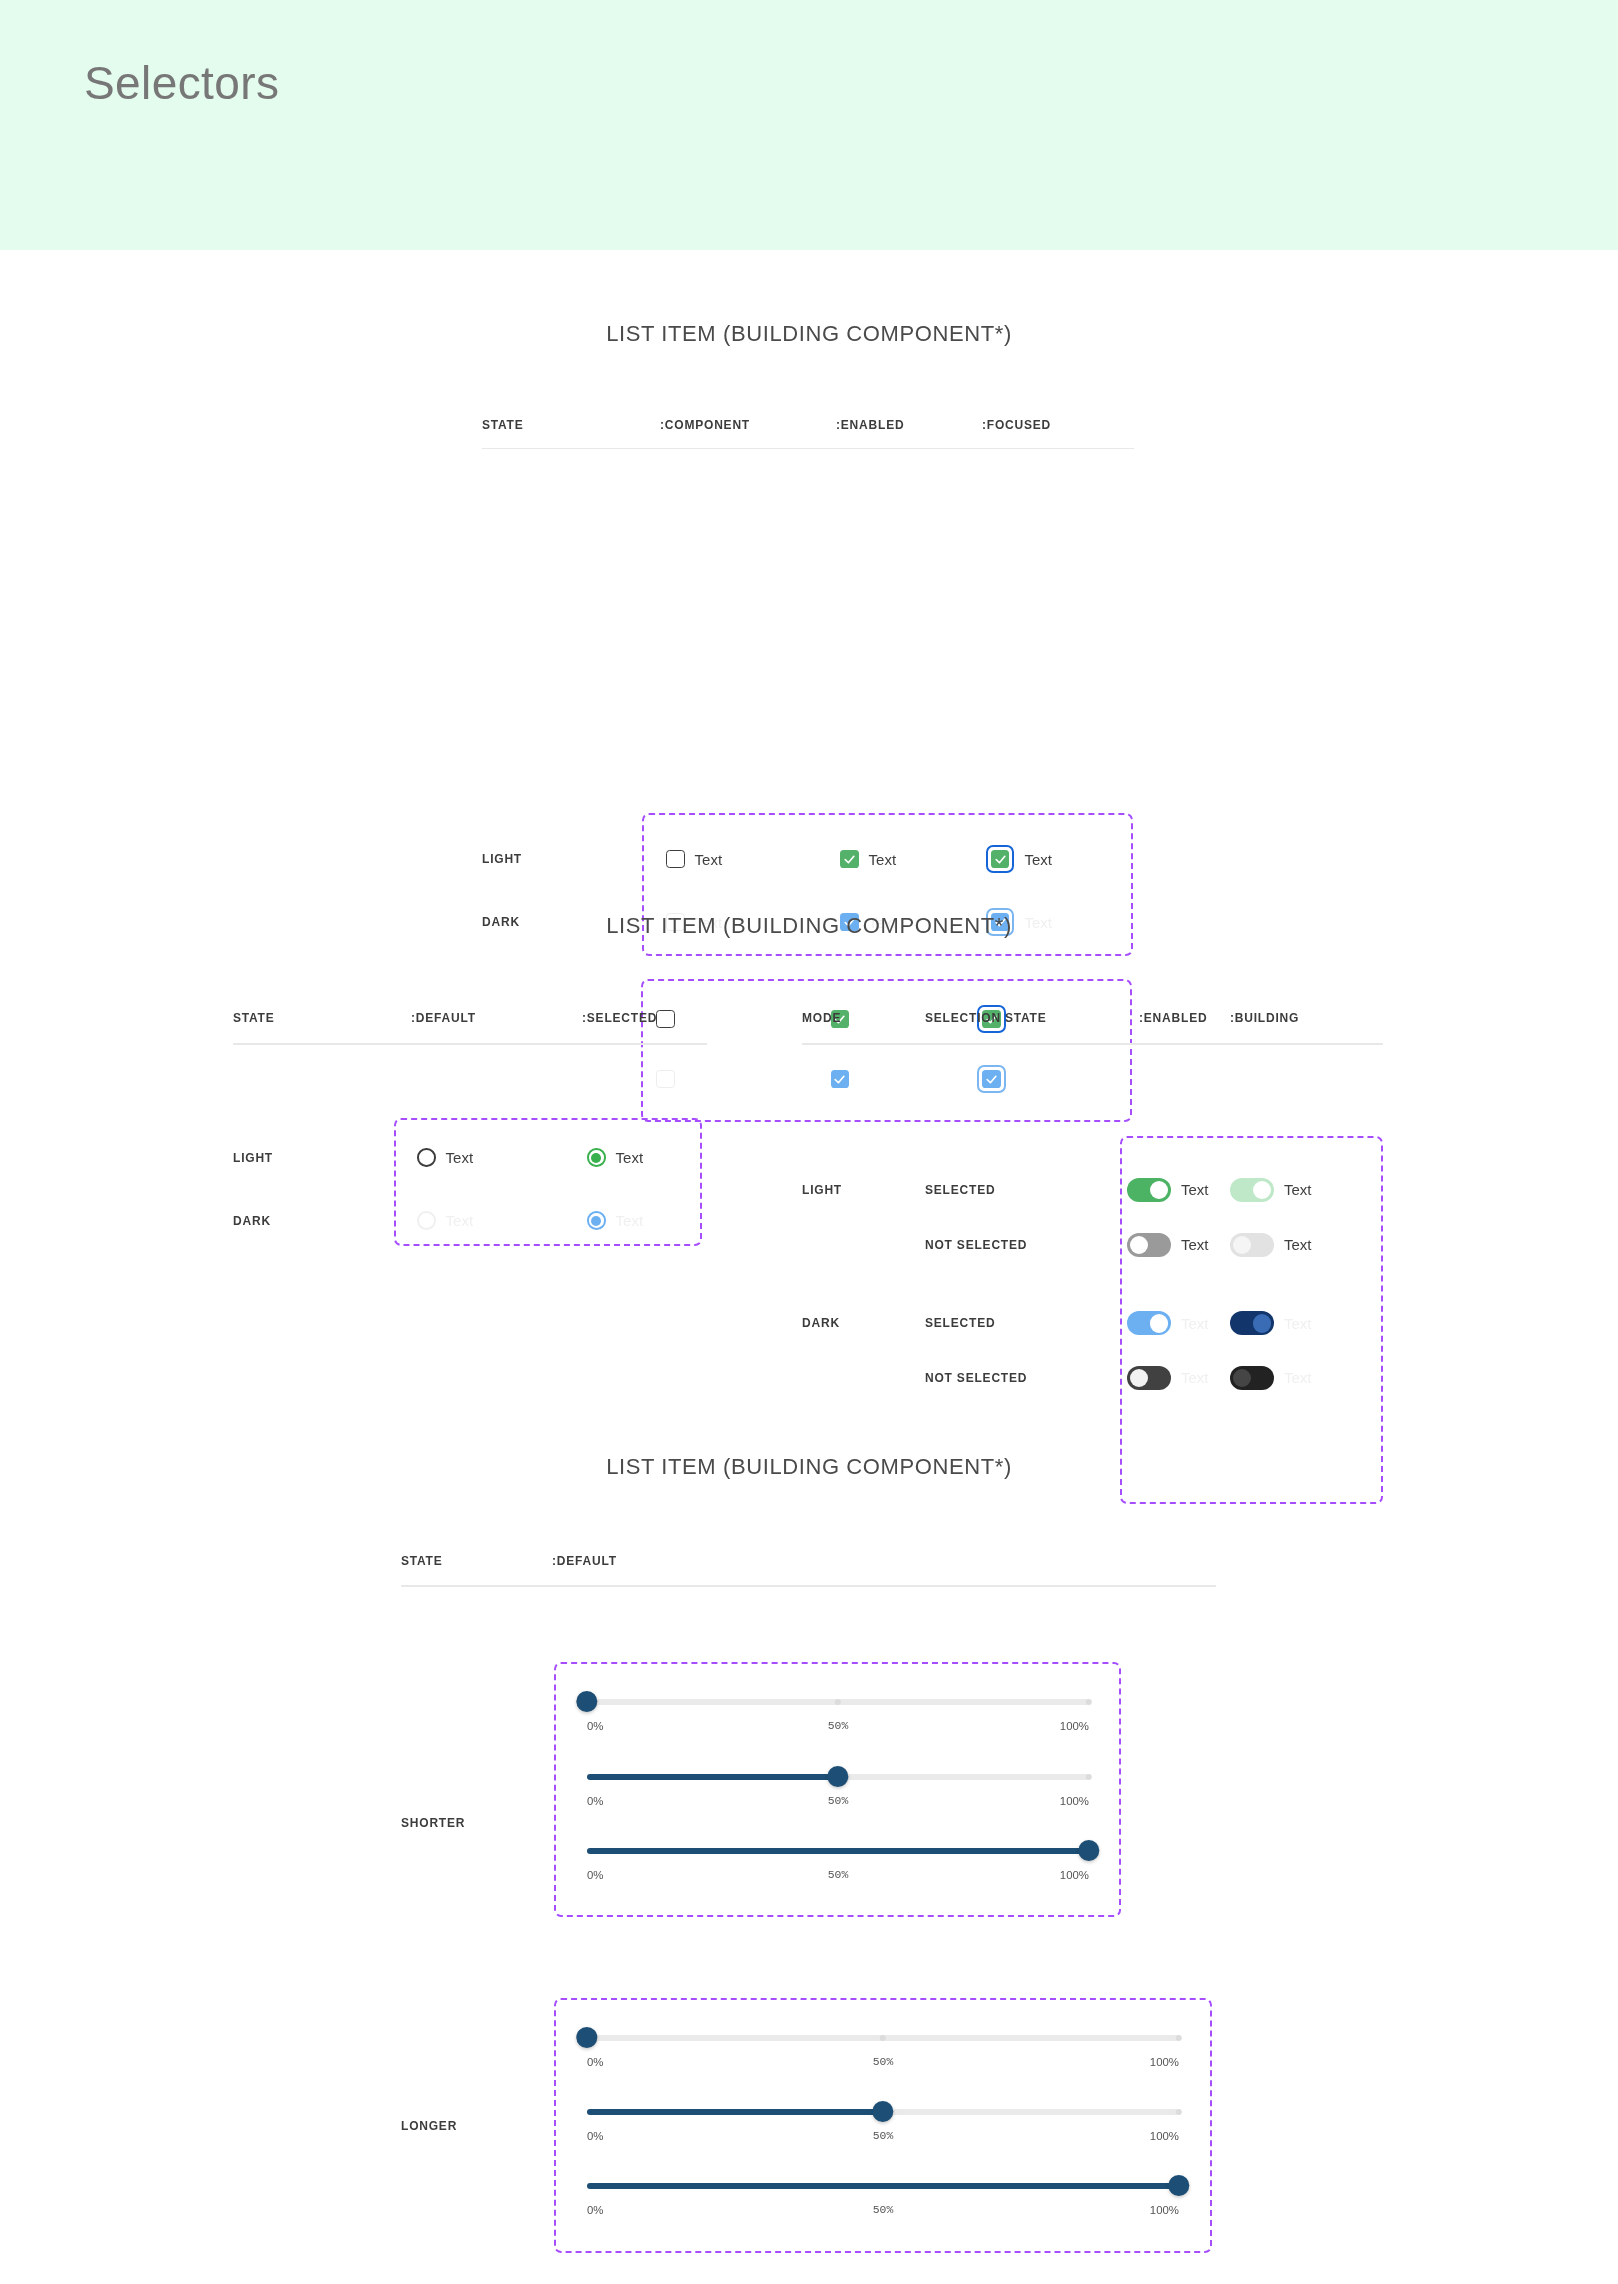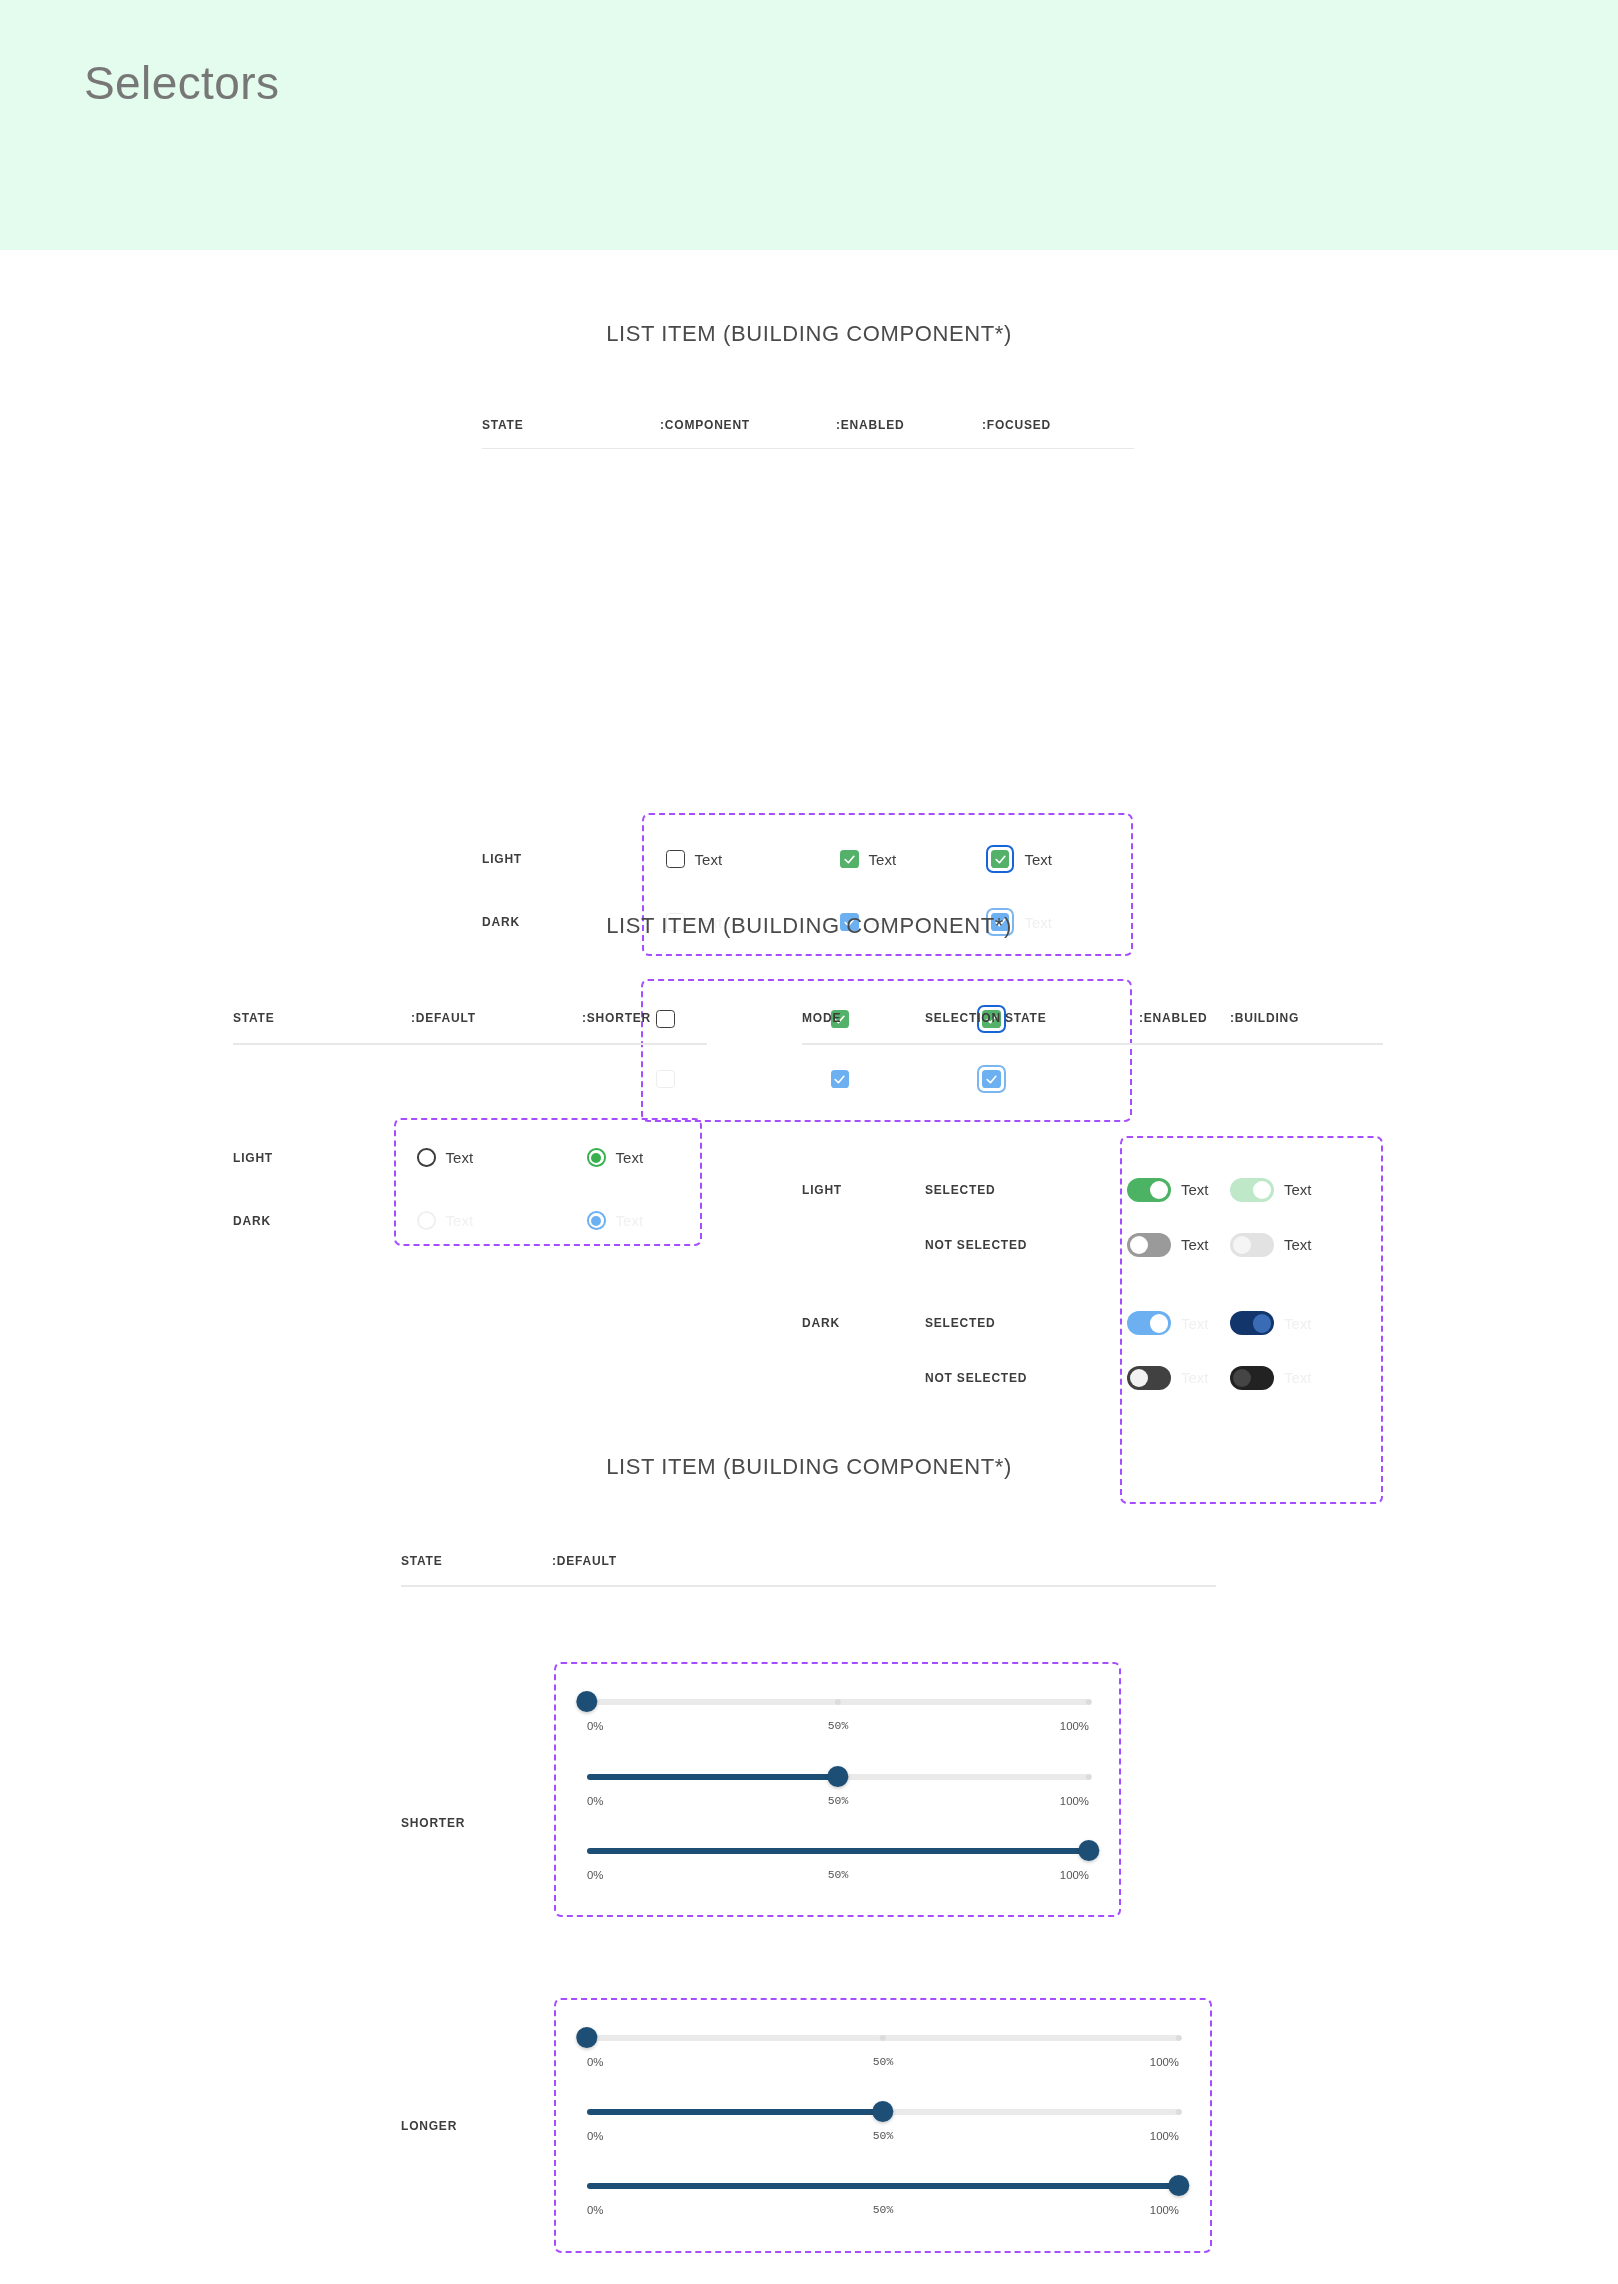--- a/index.html
+++ b/index.html
@@ -287,21 +287,21 @@
   </div>
 </div>
 
 <div class="section" style="height:528px;">
 
   <div class="section-title" style="margin-top:21.4px;">LIST ITEM (BUILDING COMPONENT*)</div>
 
   <div class="table-head" style="position:absolute; left:233px; top:98px; width:471px;">
     <span style="width:178px;">STATE</span>
     <span style="width:171px;">:DEFAULT</span>
-    <span>:SHORTER</span>
+    <span>:SELECTED</span>
   </div>
   <div class="hr-line" style="position:absolute; left:233px; top:130px; width:474px;"></div>
 
   <div class="dashed-box" style="left:394px; top:205px; width:308px; height:128px;"></div>
 
   <div style="position:absolute; left:233px; top:235px; display:flex; align-items:center;">
     <span class="row-label" style="width:178px;">LIGHT</span>
     <div class="cell" style="width:170px;">
       <span class="radio radio-empty-light"></span>
       <span class="cell-text">Text</span>

